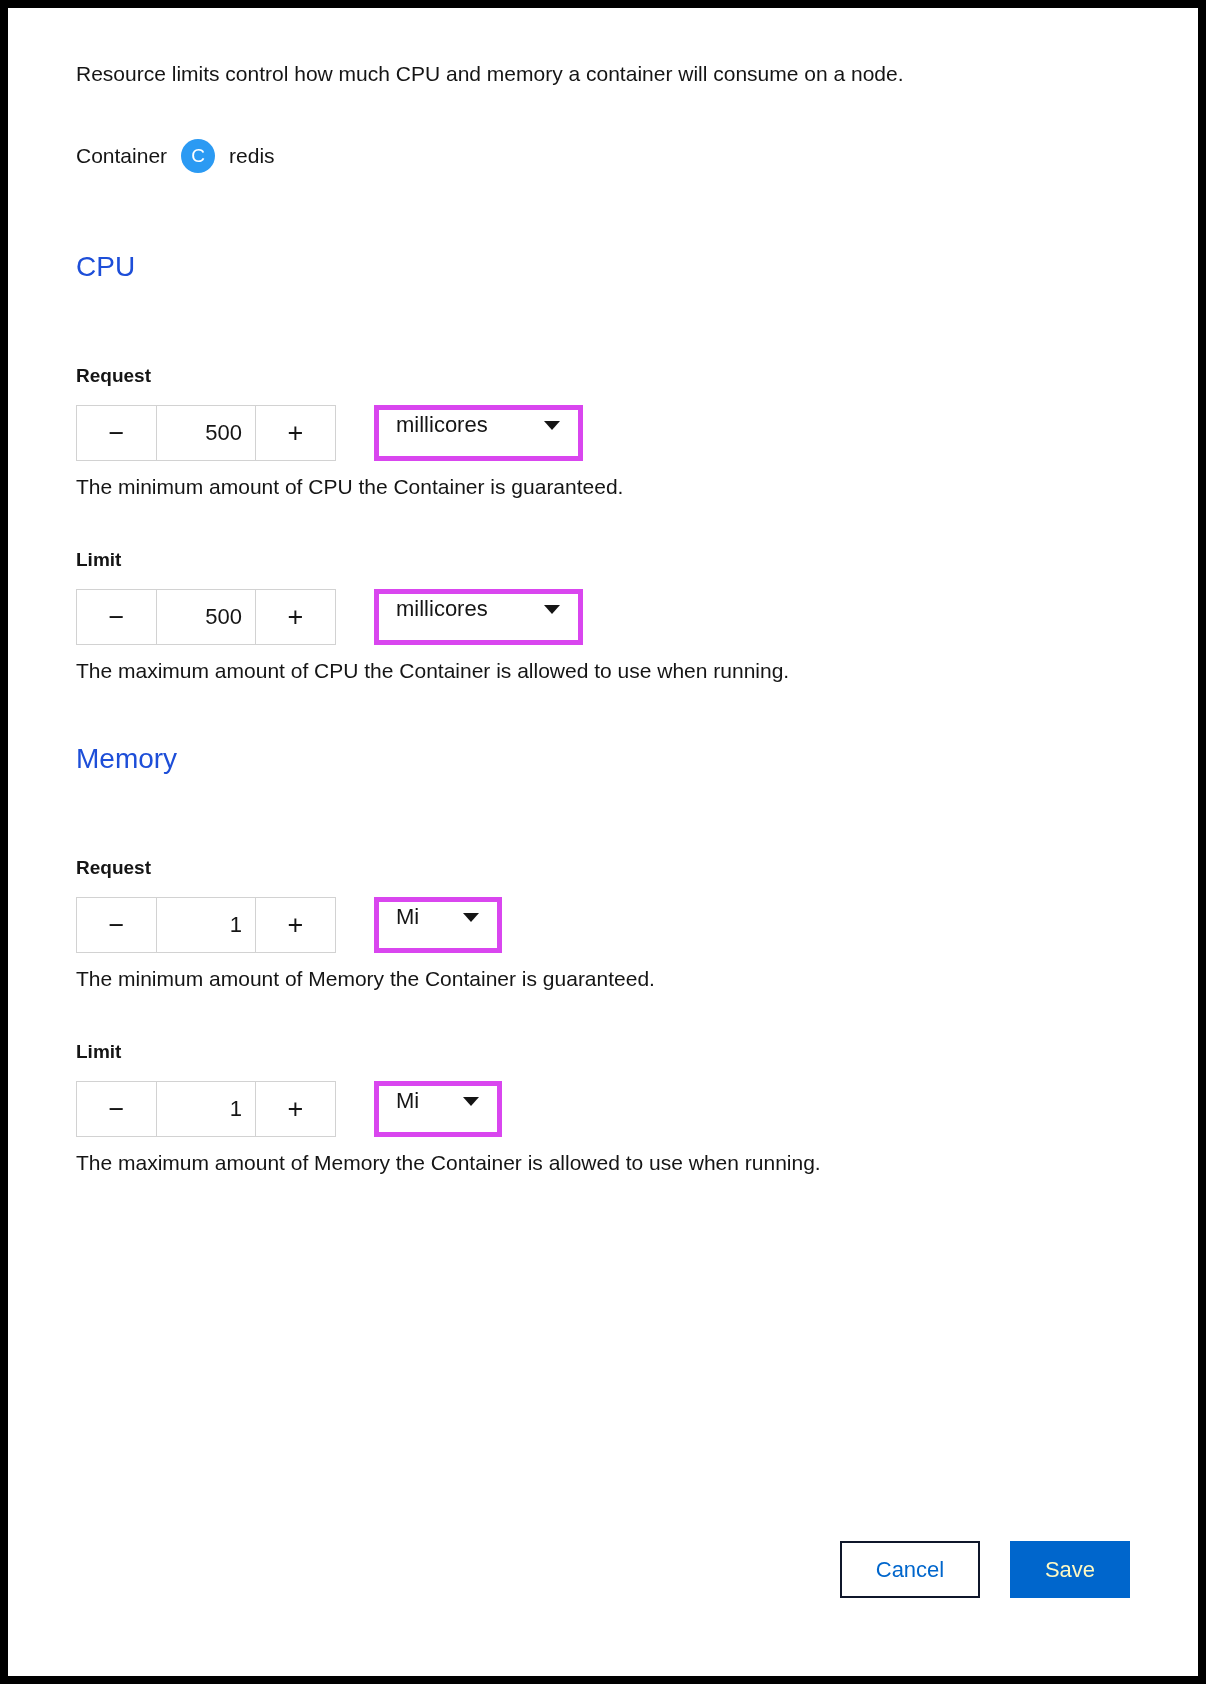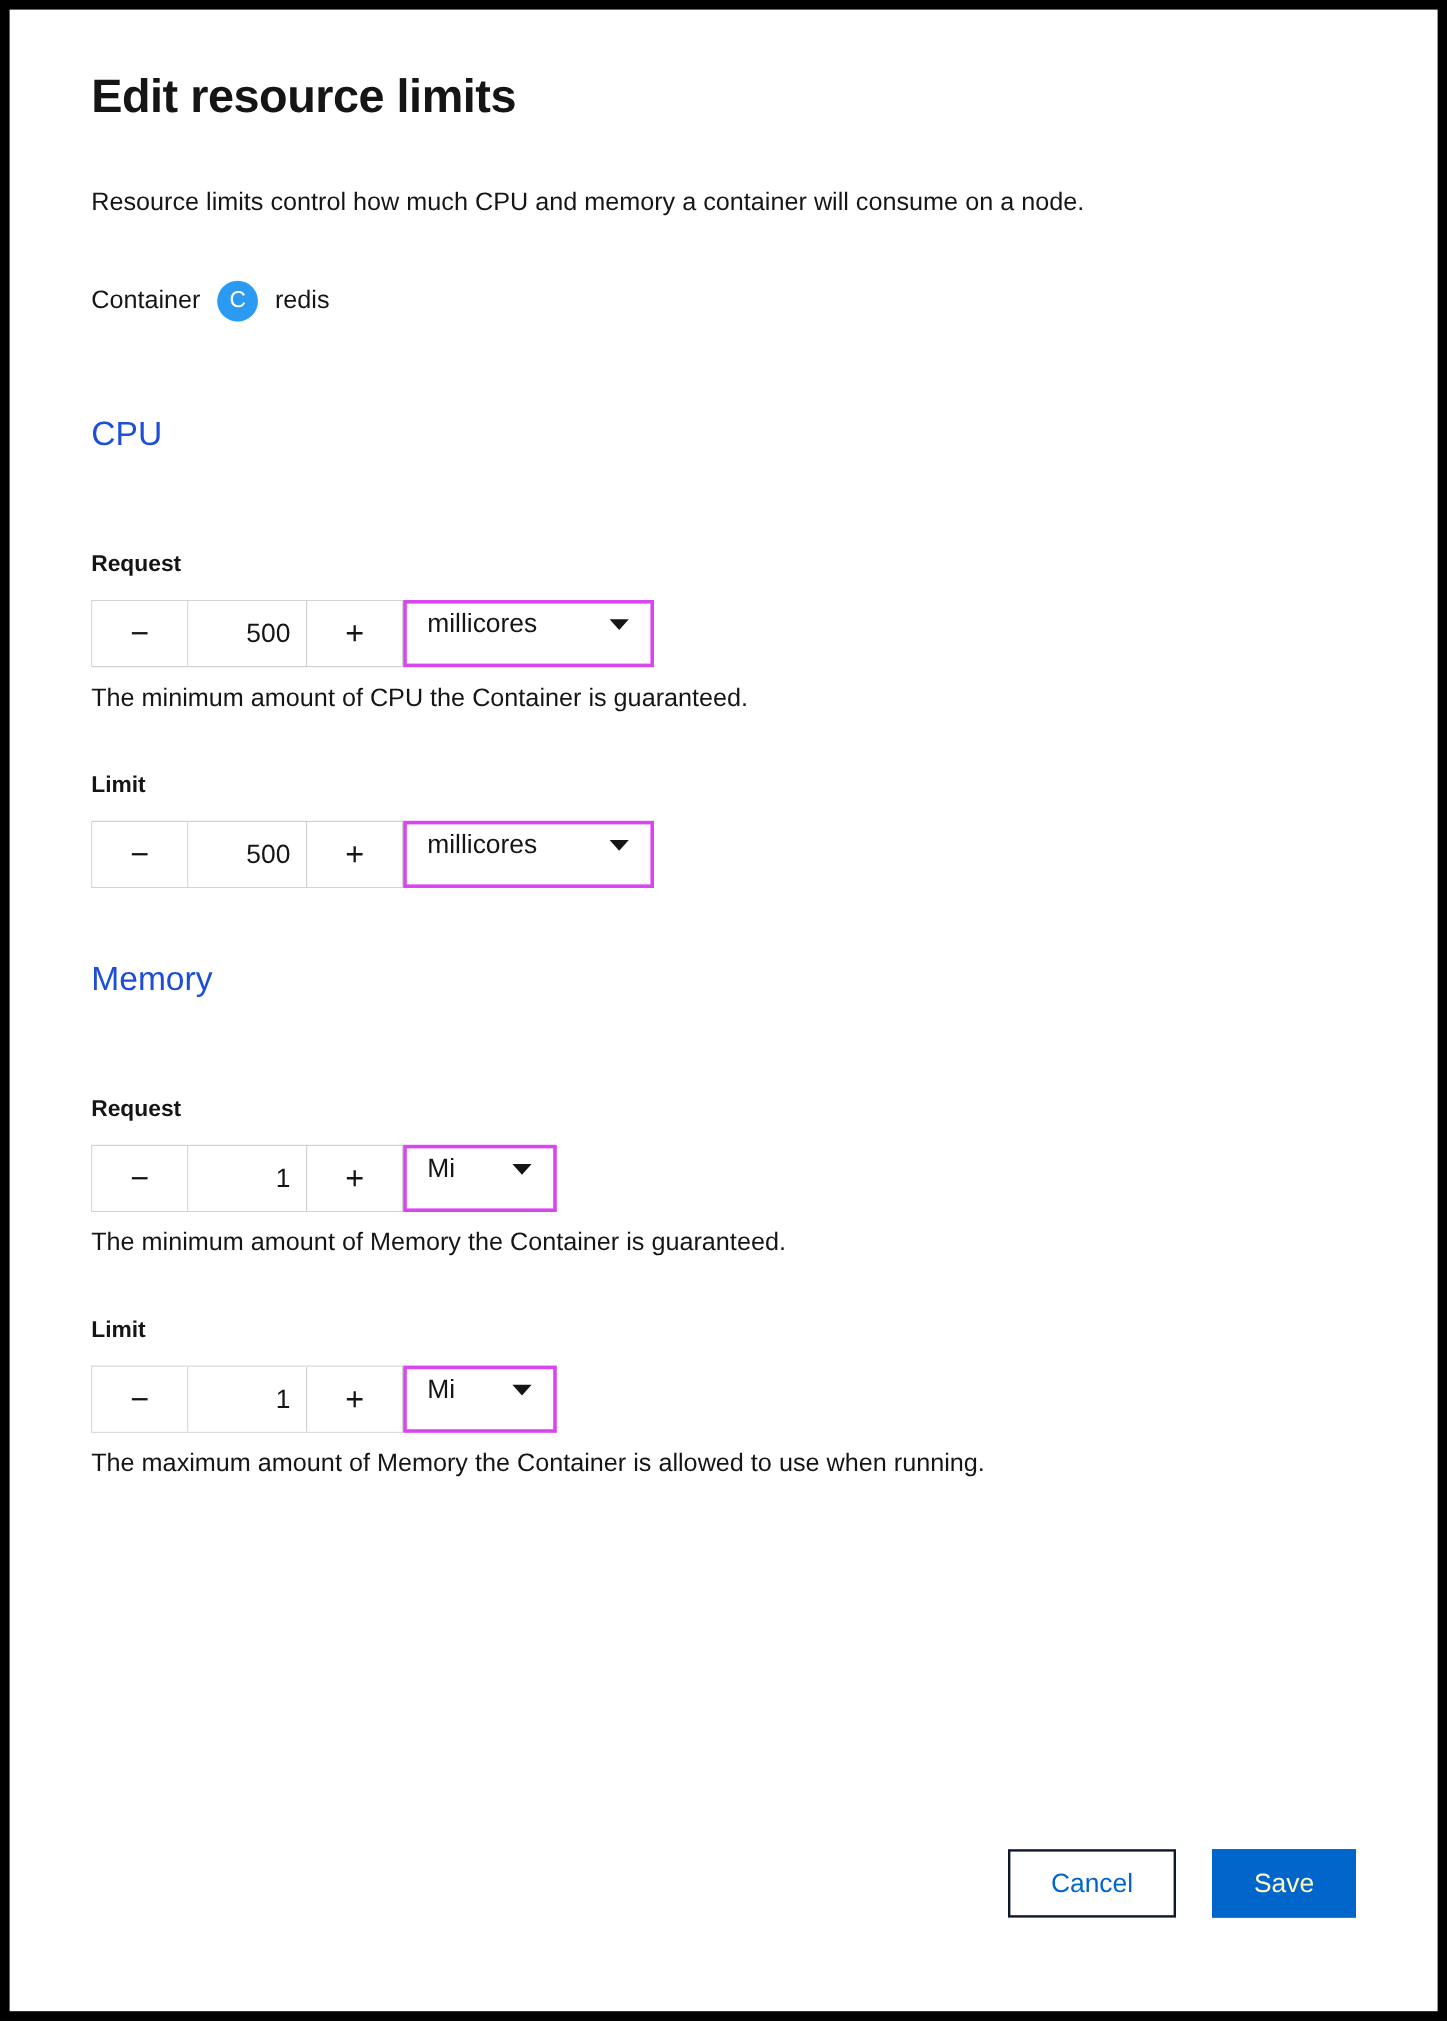--- a/index.html
+++ b/index.html
@@ -127,26 +127,27 @@
     align-items: center;
     justify-content: flex-end;
     padding-right: 13px;
     box-sizing: border-box;
     font-size: 22px;
     color: #151515;
     background: #ffffff;
   }
   .select-box {
     height: 56px;
-    border: 3px solid #d946ef;
+    border: 5px solid #d946ef;
     box-sizing: border-box;
     display: flex;
     align-items: center;
     justify-content: space-between;
     padding: 0 18px 16px 17px;
+    margin-left: 38px;
     background: #ffffff;
     cursor: pointer;
   }
   .select-box.units-cpu {
     width: 209px;
   }
   .select-box.units-mem {
     width: 128px;
   }
   .select-value {
@@ -201,21 +202,20 @@
     min-width: 120px;
   }
 </style>
 </head>
 <body>
 
 <div class="screen">
   <div class="modal">
     <div class="modal-inner">
 
-      <h1 class="dialog-title">Edit resource limits</h1>
 
       <p class="intro-text">Resource limits control how much CPU and memory a container will consume on a node.</p>
 
       <div class="container-row">
         <span class="container-label">Container</span>
         <span class="badge-c">C</span>
         <span class="container-name">redis</span>
       </div>
 
       <h2 class="section-heading">CPU</h2>
@@ -239,20 +239,21 @@
         <div class="number-input">
           <button class="num-btn minus">−</button>
           <div class="num-value">500</div>
           <button class="num-btn plus">+</button>
         </div>
         <div class="select-box units-cpu">
           <span class="select-value">millicores</span>
           <span class="caret"></span>
         </div>
       </div>
+      <div class="helper-text last">The maximum amount of CPU the Container is allowed to use when running.</div>
 
       <h2 class="section-heading memory">Memory</h2>
 
       <div class="field-label">Request</div>
       <div class="control-row">
         <div class="number-input">
           <button class="num-btn minus">−</button>
           <div class="num-value">1</div>
           <button class="num-btn plus">+</button>
         </div>

